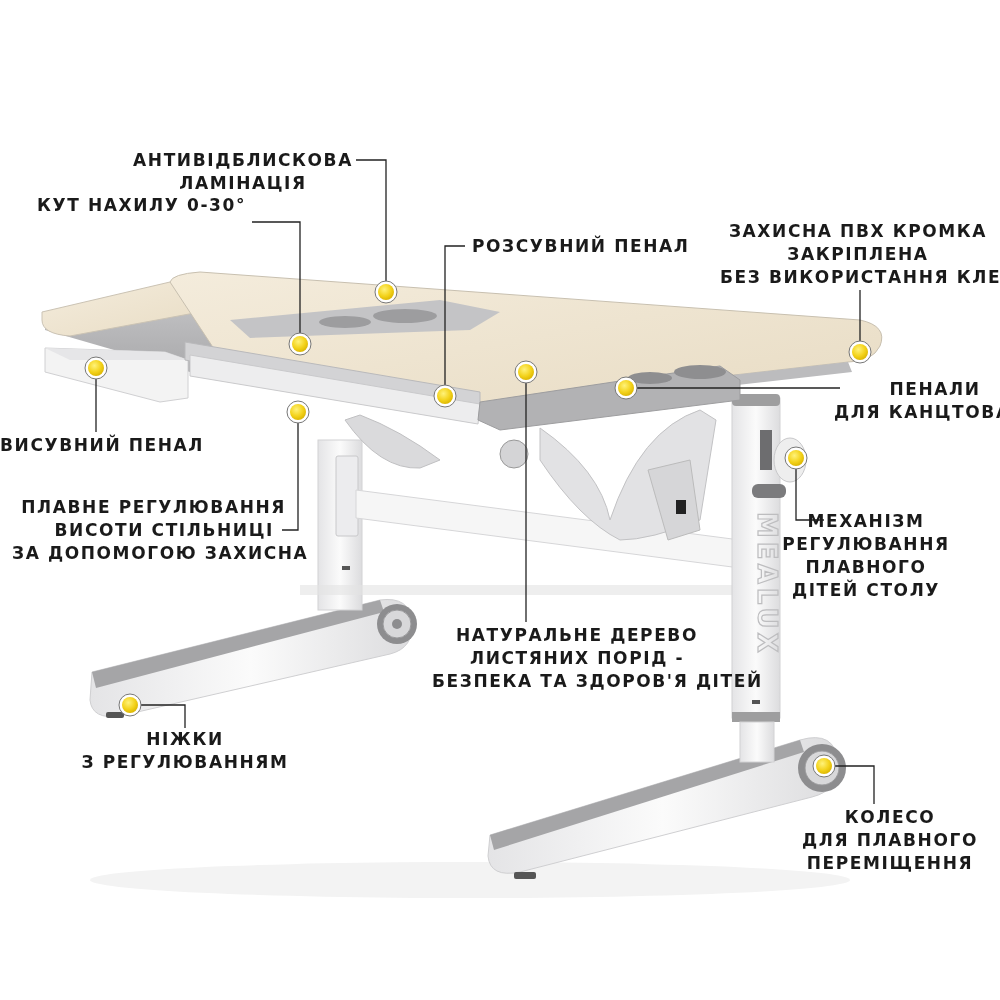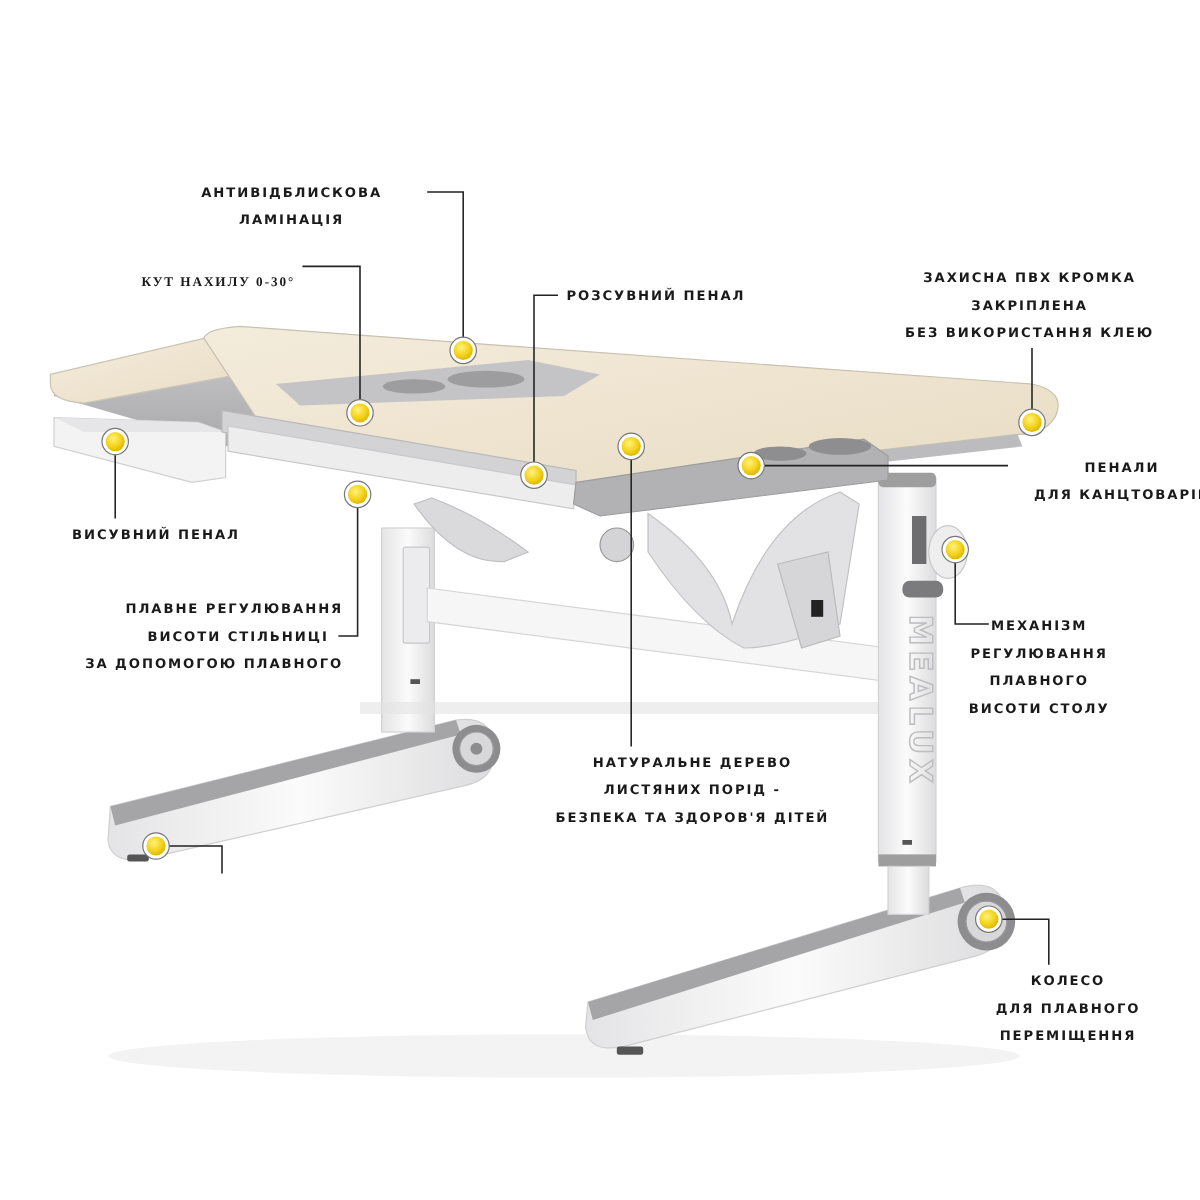--- a/index.html
+++ b/index.html
@@ -1,18 +1,18 @@
 <!DOCTYPE html>
 <html><head>
 <meta charset="utf-8">
 <style>
   html,body{margin:0;padding:0;background:#ffffff;}
   #stage{position:relative;width:1000px;height:1000px;overflow:hidden;background:#ffffff;font-family:"DejaVu Sans","Liberation Sans",sans-serif;}
   svg.art{position:absolute;left:0;top:0;width:1000px;height:1000px;}
-  .label{position:absolute;color:#1a1a1a;font-weight:bold;font-size:11px;letter-spacing:1.6px;line-height:23px;white-space:nowrap;}
+  .label{position:absolute;color:#1a1a1a;font-weight:bold;font-size:17px;letter-spacing:1.6px;line-height:23px;white-space:nowrap;}
   .label span{display:block;}
   .c{text-align:center;}
   .r{text-align:right;}
   .l{text-align:left;}
 </style>
 </head>
 <body>
 
 <div id="stage">
 
@@ -171,21 +171,21 @@
           <circle cx="824" cy="766" r="8" fill="url(#dotG)"></circle>
         </g>
     </g>
   </svg>
 
   <div class="label c" style="left:118px;top:149px;width:250px;">
     <span>АНТИВІДБЛИСКОВА</span>
     <span>ЛАМІНАЦІЯ</span>
   </div>
 
-  <div class="label r" style="left:20px;top:224px;width:226px;font-family:Liberation Serif, serif;">
+  <div class="label r" style="left:20px;top:194px;width:226px;">
     <span>КУТ НАХИЛУ 0-30°</span>
   </div>
 
   <div class="label l" style="left:472px;top:235px;width:220px;">
     <span>РОЗСУВНИЙ ПЕНАЛ</span>
   </div>
 
   <div class="label c" style="left:720px;top:220px;width:276px;">
     <span>ЗАХИСНА ПВХ КРОМКА</span>
     <span>ЗАКРІПЛЕНА</span>
@@ -197,36 +197,40 @@
   </div>
 
   <div class="label c" style="left:834px;top:378px;width:202px;">
     <span>ПЕНАЛИ</span>
     <span>ДЛЯ КАНЦТОВАРІВ</span>
   </div>
 
   <div class="label r" style="left:12px;top:496px;width:274px;">
     <span>ПЛАВНЕ РЕГУЛЮВАННЯ</span>
     <span style="padding-right:12px;">ВИСОТИ СТІЛЬНИЦІ</span>
-    <span>ЗА ДОПОМОГОЮ ПЛАВНОГО</span>
+    <span>ЗА ДОПОМОГОЮ ЗАХИСНА</span>
   </div>
 
   <div class="label c" style="left:776px;top:510px;width:180px;">
     <span>МЕХАНІЗМ</span>
     <span>РЕГУЛЮВАННЯ</span>
     <span>ПЛАВНОГО</span>
-    <span>ВИСОТИ СТОЛУ</span>
+    <span>ДІТЕЙ СТОЛУ</span>
   </div>
 
   <div class="label c" style="left:420px;top:624px;width:290px;margin-left:12px;">
     <span>НАТУРАЛЬНЕ ДЕРЕВО</span>
     <span>ЛИСТЯНИХ ПОРІД -</span>
     <span>БЕЗПЕКА ТА ЗДОРОВ'Я ДІТЕЙ</span>
   </div>
 
+  <div class="label c" style="left:80px;top:728px;width:210px;">
+    <span>НІЖКИ</span>
+    <span>З РЕГУЛЮВАННЯМ</span>
+  </div>
 
   <div class="label c" style="left:802px;top:806px;width:176px;">
     <span>КОЛЕСО</span>
     <span>ДЛЯ ПЛАВНОГО</span>
     <span>ПЕРЕМІЩЕННЯ</span>
   </div>
 
 </div>
 
 </body></html>

